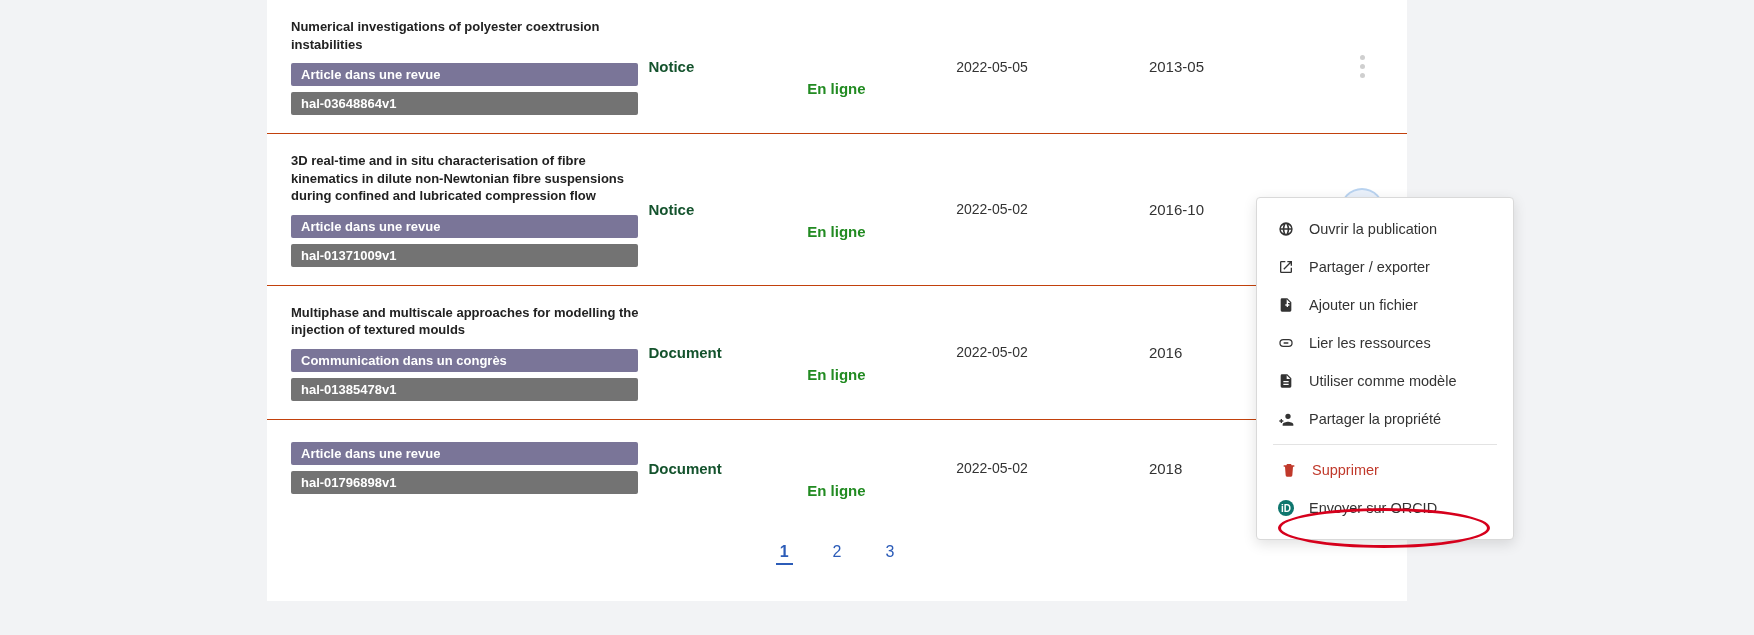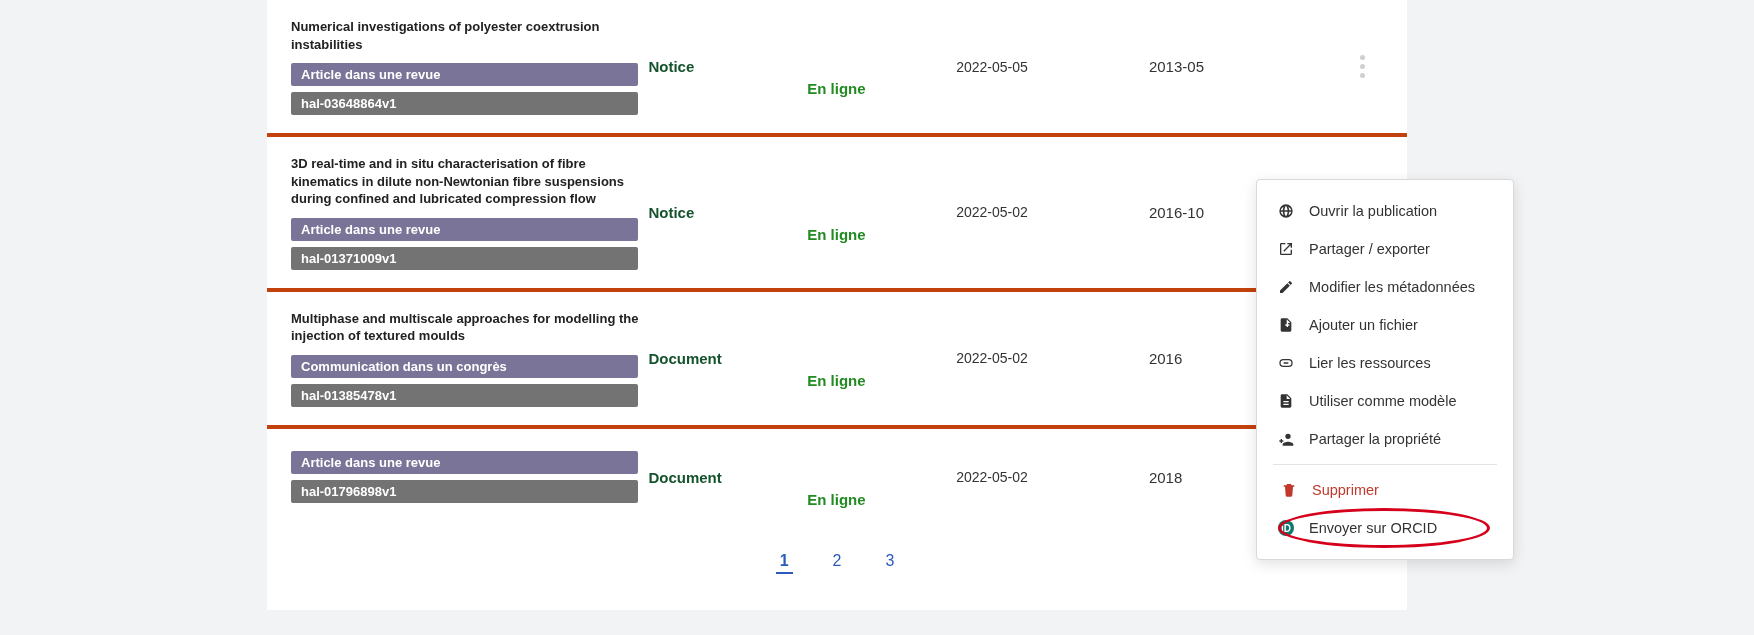--- a/index.html
+++ b/index.html
@@ -11,21 +11,21 @@
     width: 1754px;
   }
   .table-wrap {
     margin-left: 267px;
     width: 1140px;
     background: #fff;
   }
   .row {
     display: flex;
     align-items: center;
-    border-top: 4px solid #c2410c;
+    border-top: 1px solid #c2410c;
     padding: 18px 0 18px 24px;
     min-height: 92px;
   }
   .row:first-child { border-top: none; }
   .cell-title { width: 360px; padding-right: 10px; }
   .cell-notice { width: 160px; text-align: left; font-weight: 700; color: #14532d; font-size: 15px;}
   .cell-status { width: 150px; text-align: left; font-weight: 700; color: #228b22; font-size: 15px; margin-top: 44px;}
   .cell-date1 { width: 170px; text-align: left; color: #333; font-size: 14px;}
   .cell-date2 { width: 170px; text-align: left; color: #333; font-size: 15px; margin-left: 24px;}
   .cell-action { width: 90px; text-align: center; }
@@ -88,21 +88,21 @@
     border-bottom: 2px solid #2c5cb8;
   }
   .footer-strip {
     height: 8px;
     background: #16193b;
     width: 100%;
     margin-top: 36px;
   }
   .context-menu {
     position: absolute;
-    top: 179px;
+    top: 197px;
     left: 1256px;
     width: 258px;
     background: #fff;
     border: 1px solid #d9d9d9;
     border-radius: 4px;
     box-shadow: 0 4px 14px rgba(0,0,0,0.12);
     padding: 12px 0;
     z-index: 50;
   }
   .menu-item {
@@ -266,28 +266,20 @@
     <span class="menu-icon">
       <svg viewBox="0 0 24 24">
           <path d="M14 3v2h3.59L8 14.59 9.41 16 19 6.41V10h2V3h-7zM19 19H5V5h6V3H5a2 2 0 00-2 2v14a2 2 0 002 2h14a2 2 0 002-2v-6h-2v6z"></path>
         </svg>
     </span>
     <span>Partager / exporter</span>
   </div>
   <div class="menu-item">
     <span class="menu-icon">
       <svg viewBox="0 0 24 24">
-          <path d="M3 17.25V21h3.75L17.81 9.94l-3.75-3.75L3 17.25zM20.71 7.04a1 1 0 000-1.41l-2.34-2.34a1 1 0 00-1.41 0l-1.83 1.83 3.75 3.75 1.83-1.83z"></path>
-        </svg>
-    </span>
-    <span>Modifier les métadonnées</span>
-  </div>
-  <div class="menu-item">
-    <span class="menu-icon">
-      <svg viewBox="0 0 24 24">
           <path d="M14 2H6a2 2 0 00-2 2v16a2 2 0 002 2h12a2 2 0 002-2V8l-6-6zm-1 9v-2h2v2h2v2h-2v2h-2v-2h-2v-2h2zM13 3.5L18.5 9H13V3.5z"></path>
         </svg>
     </span>
     <span>Ajouter un fichier</span>
   </div>
   <div class="menu-item">
     <span class="menu-icon">
       <svg viewBox="0 0 24 24">
           <path d="M3.9 12a4.1 4.1 0 014.1-4.1h4V6H8a6 6 0 000 12h4v-1.9H8A4.1 4.1 0 013.9 12zm4.6 1h7v-2h-7v2zM16 6h-4v1.9h4a4.1 4.1 0 010 8.2h-4V18h4a6 6 0 000-12z"></path>
         </svg>

